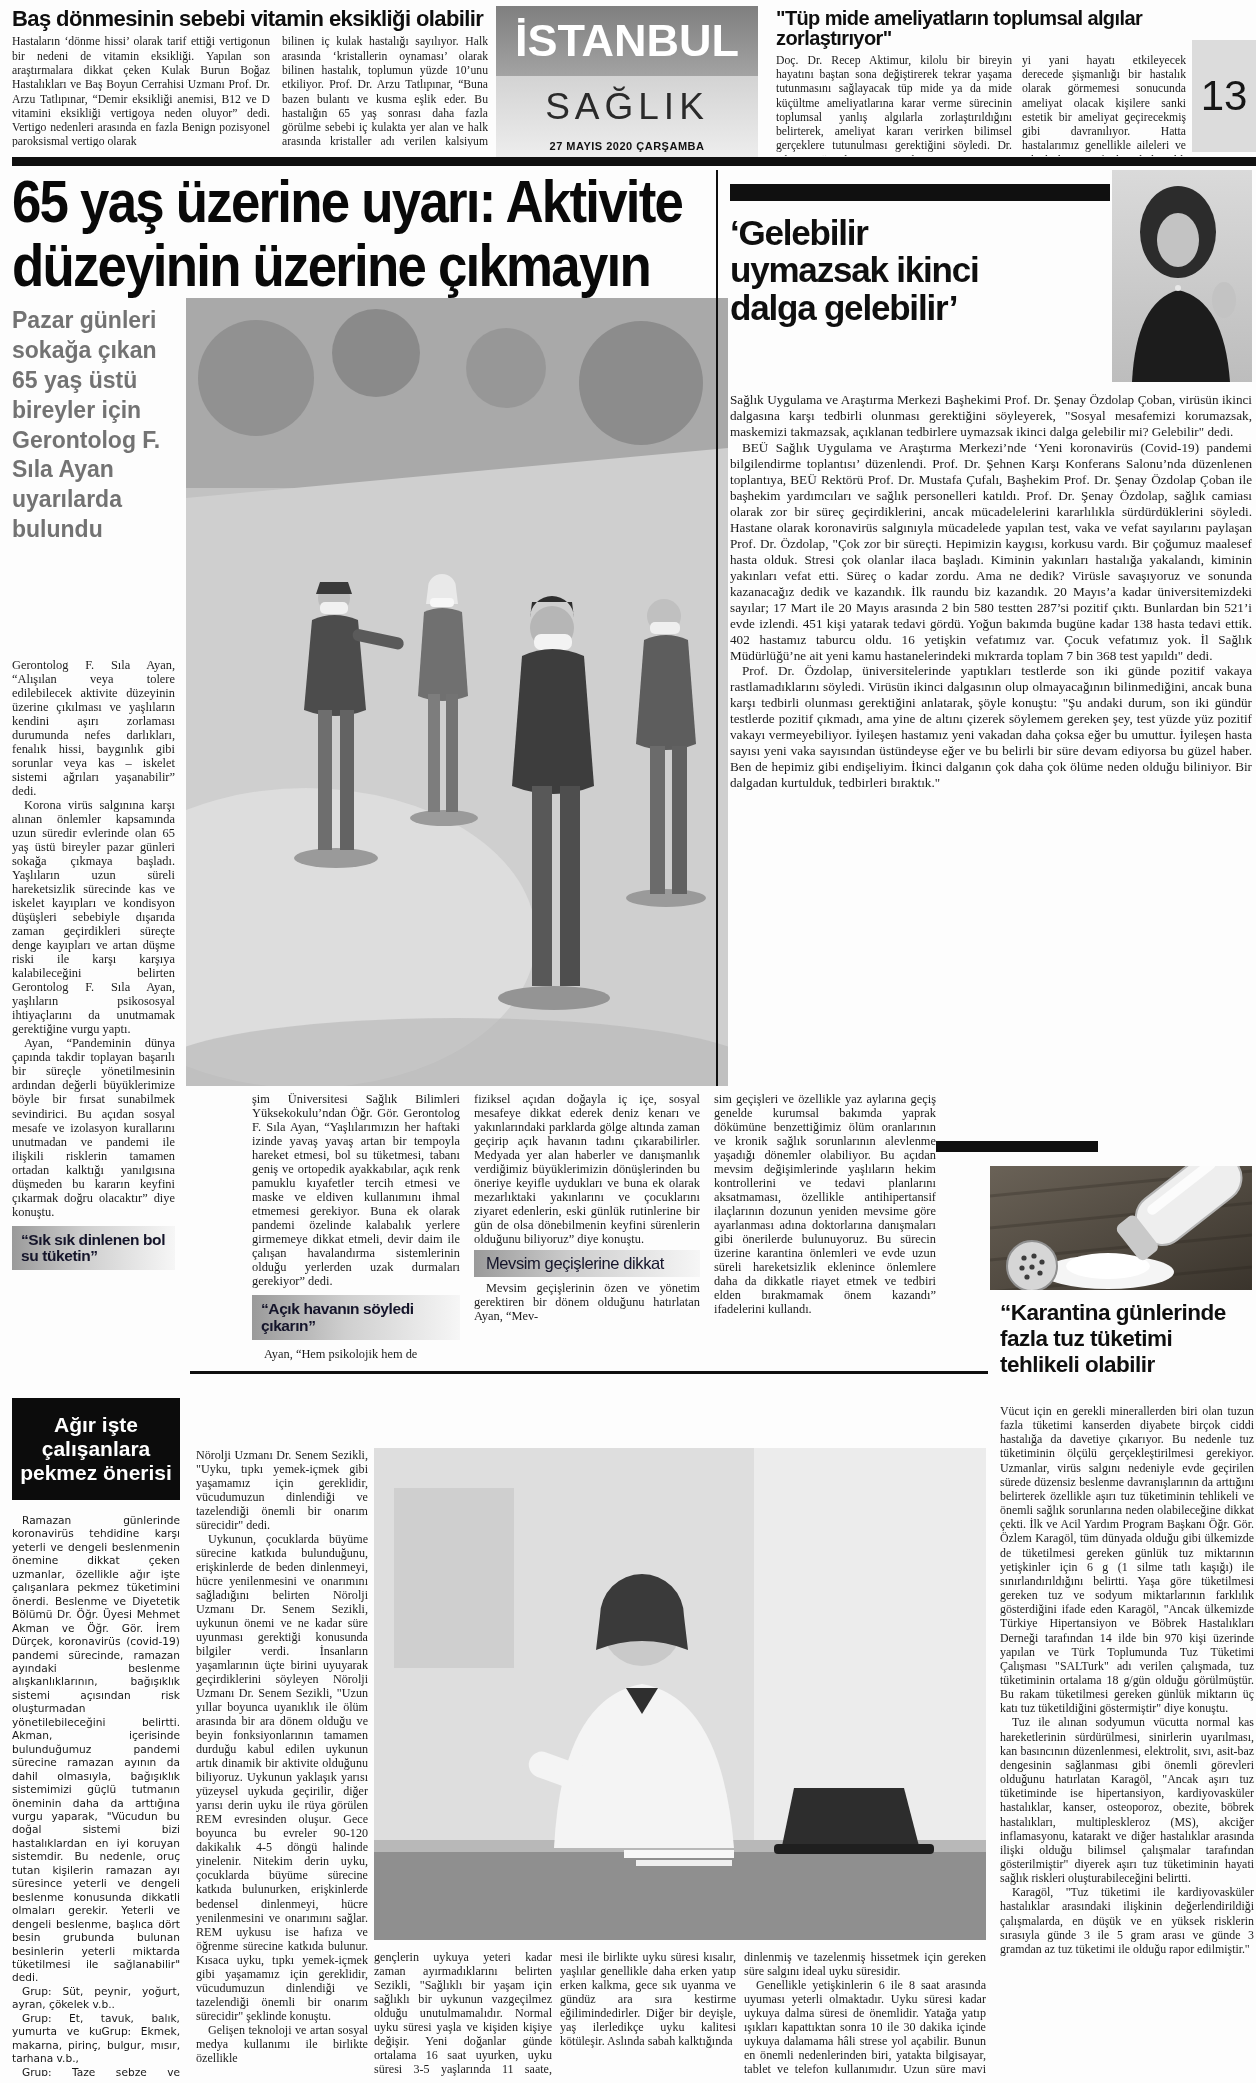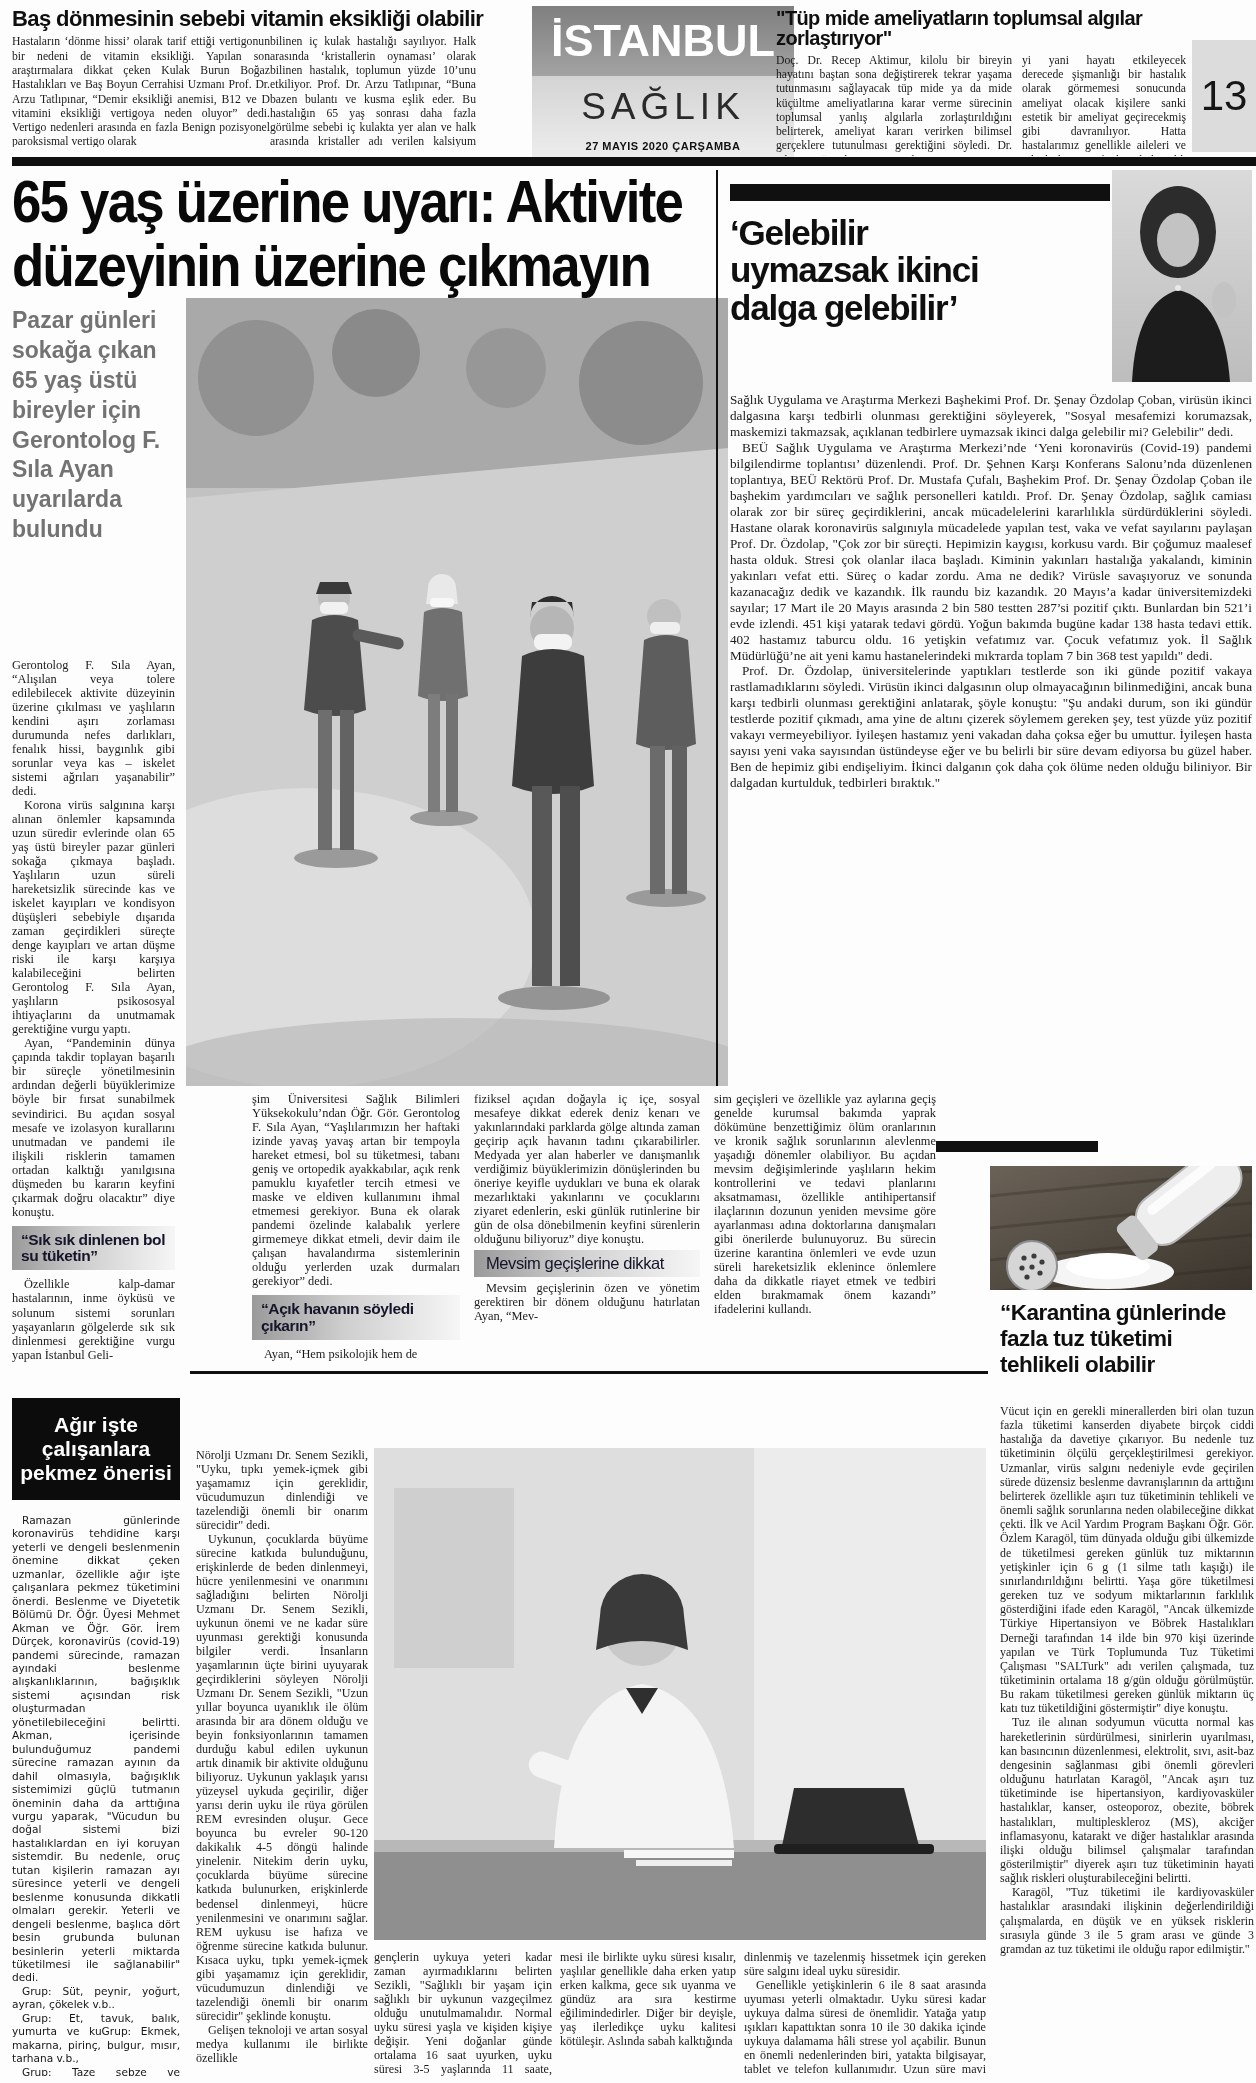--- a/index.html
+++ b/index.html
@@ -6,23 +6,23 @@
   .page{position:relative;width:1256px;height:2083px;background:#fdfdfd;overflow:hidden;
         font-family:"Liberation Sans",sans-serif;color:#1c1c1c;}
   .abs{position:absolute;}
   .hl{font-family:"Liberation Sans",sans-serif;font-weight:bold;color:#0f0f0f;}
   .serif{font-family:"Liberation Serif",serif;text-align:justify;color:#1b1b1b;}
   p.bp{margin:0;text-indent:12px;}
   p.bp.ni{text-indent:0;}
   .clip{overflow:hidden;}
   
   .tl-head{font-size:22px;letter-spacing:-0.6px;line-height:1.02;margin-bottom:5px;}
-  .twocol{display:flex;}
+  .twocol{display:flex;gap:12px;}
   .tcol{font-size:11.7px;line-height:1.22;}
-  .masthead{background:linear-gradient(180deg,#bdbdbd,#ededed);margin-left:36px;}
+  .masthead{background:linear-gradient(180deg,#bdbdbd,#ededed);}
   .mh-top{height:70px;background:linear-gradient(180deg,#7f7f7f,#a3a3a3);display:flex;align-items:center;justify-content:center;}
   .mh-top span{color:#fff;font-weight:900;font-size:45px;letter-spacing:0px;font-family:"Liberation Sans",sans-serif;}
   .mh-section{text-align:center;font-size:37px;letter-spacing:5px;color:#2a2a2a;padding-top:10px;font-weight:400;}
   .mh-date{text-align:center;font-size:11px;font-weight:bold;color:#111;padding-top:12px;letter-spacing:0.5px;}
   .pagenum{background:#dcdcdc;display:flex;align-items:center;justify-content:center;
            font-size:42px;color:#161616;font-family:"Liberation Sans",sans-serif;}
   .rule{background:#101010;}
   
   .mainhl{font-size:60px;font-weight:800;letter-spacing:-2px;line-height:64px;white-space:nowrap;
           transform:scaleX(0.88);transform-origin:left top;color:#090909;}
@@ -143,21 +143,20 @@
         <rect x="486" y="448" width="15" height="148" fill="#616161"></rect>
       </g>
     </svg>
   </div>
 
   <div class="abs serif colbody clip" style="left:12px;top:658px;width:163px;height:732px;">
     <p class="bp ni">Gerontolog F. Sıla Ayan, “Alışılan veya tolere edilebilecek aktivite düzeyinin üzerine çıkılması ve yaşlıların kendini aşırı zorlaması durumunda nefes darlıkları, fenalık hissi, baygınlık gibi sorunlar veya kas – iskelet sistemi ağrıları yaşanabilir” dedi.</p>
     <p class="bp">Korona virüs salgınına karşı alınan önlemler kapsamında uzun süredir evlerinde olan 65 yaş üstü bireyler pazar günleri sokağa çıkmaya başladı. Yaşlıların uzun süreli hareketsizlik sürecinde kas ve iskelet kayıpları ve kondisyon düşüşleri sebebiyle dışarıda zaman geçirdikleri süreçte denge kayıpları ve artan düşme riski ile karşı karşıya kalabileceğini belirten Gerontolog F. Sıla Ayan, yaşlıların psikososyal ihtiyaçlarını da unutmamak gerektiğine vurgu yaptı.</p>
     <p class="bp">Ayan, “Pandeminin dünya çapında takdir toplayan başarılı bir süreçle yönetilmesinin ardından değerli büyüklerimize böyle bir fırsat sunabilmek sevindirici. Bu açıdan sosyal mesafe ve izolasyon kurallarını unutmadan ve pandemi ile ilişkili risklerin tamamen ortadan kalktığı yanılgısına düşmeden bu kararın keyfini çıkarmak doğru olacaktır” diye konuştu.</p>
     <div class="shbox">“Sık sık dinlenen bol su tüketin”</div>
-    <p class="bp">Özellikle kalp-damar hastalarının, inme öyküsü ve solunum sistemi sorunları yaşayanların gölgelerde sık sık dinlenmesi gerektiğine vurgu yapan İstanbul Geli-</p>
   </div>
 
   <div class="abs serif colbody clip" style="left:252px;top:1092px;width:208px;height:288px;">
     <p class="bp ni">şim Üniversitesi Sağlık Bilimleri Yüksekokulu’ndan Öğr. Gör. Gerontolog F. Sıla Ayan, “Yaşlılarımızın her haftaki izinde yavaş yavaş artan bir tempoyla hareket etmesi, bol su tüketmesi, tabanı geniş ve ortopedik ayakkabılar, açık renk pamuklu kıyafetler tercih etmesi ve maske ve eldiven kullanımını ihmal etmemesi gerekiyor. Buna ek olarak pandemi özelinde kalabalık yerlere girmemeye dikkat etmeli, devir daim ile çalışan havalandırma sistemlerinin olduğu yerlerden uzak durmaları gerekiyor” dedi.</p>
     <div class="shbox">“Açık havanın söyledi çıkarın”</div>
     <p class="bp">Ayan, “Hem psikolojik hem de</p>
   </div>
 
   <div class="abs serif colbody clip" style="left:474px;top:1092px;width:226px;height:288px;">
     <p class="bp ni">fiziksel açıdan doğayla iç içe, sosyal mesafeye dikkat ederek deniz kenarı ve yakınlarındaki parklarda gölge altında zaman geçirip açık havanın tadını çıkarabilirler. Medyada yer alan haberler ve danışmanlık verdiğimiz büyüklerimizin dönüşlerinden bu öneriye keyifle uydukları ve buna ek olarak mezarlıktaki yakınlarını ve çocuklarını ziyaret edenlerin, eski günlük rutinlerine bir gün de olsa dönebilmenin keyfini sürenlerin olduğunu biliyoruz” diye konuştu.</p>

